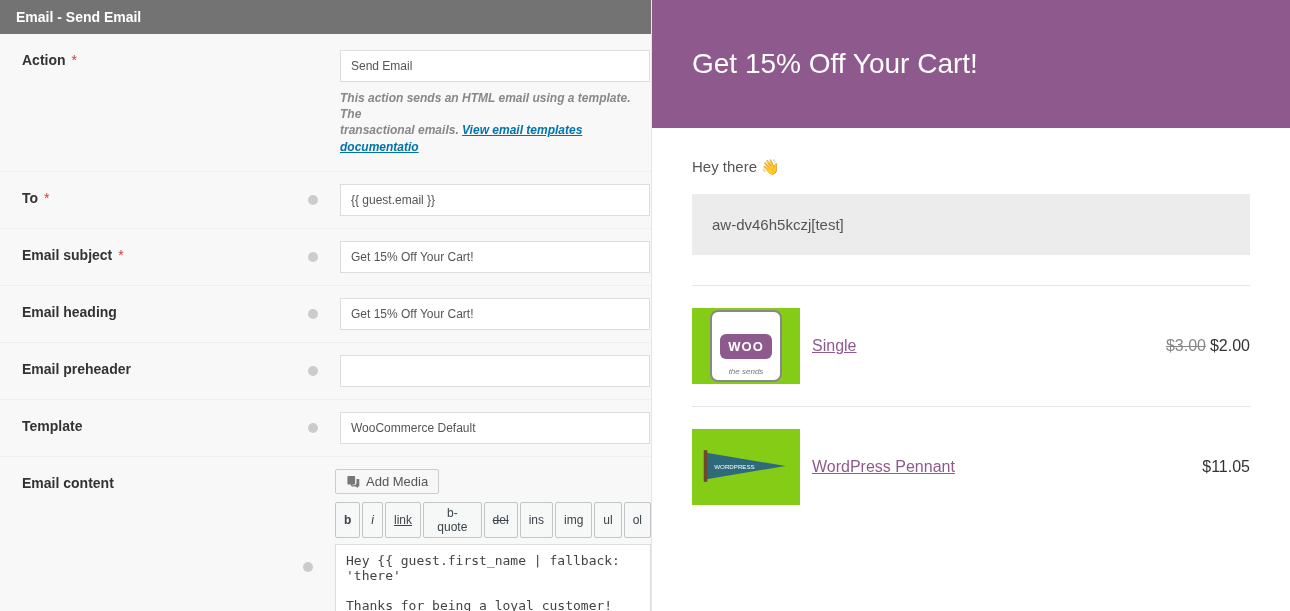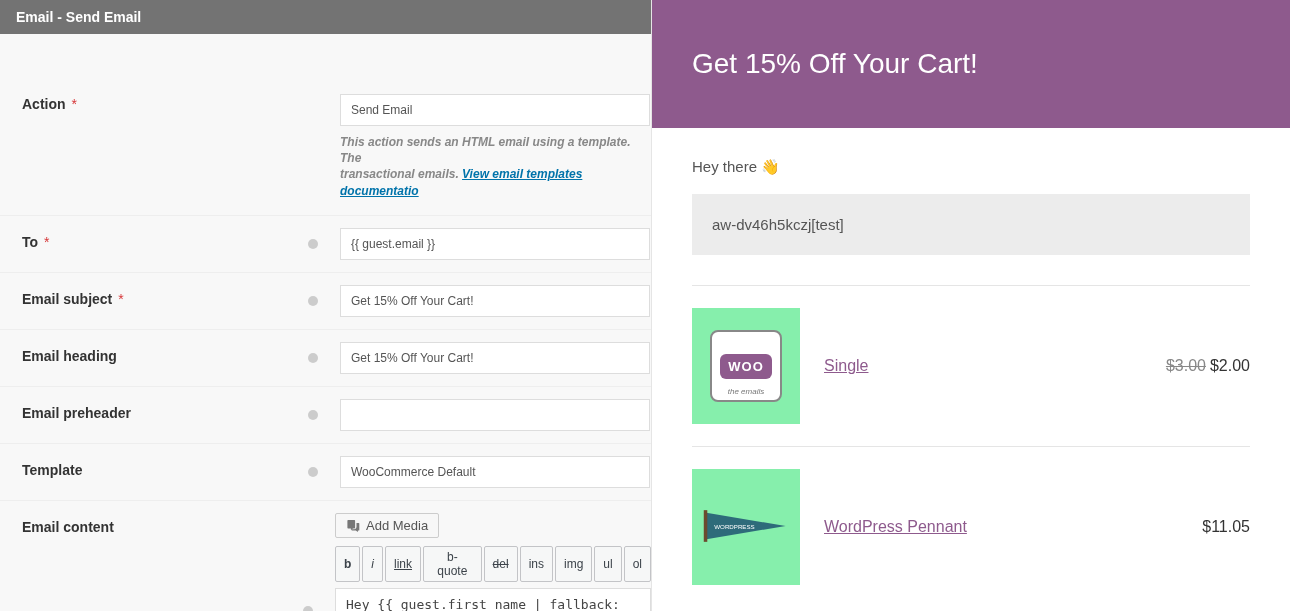--- a/index.html
+++ b/index.html
@@ -2,21 +2,21 @@
 <html><head>
 <meta charset="utf-8">
 <style>
   * { box-sizing: border-box; margin: 0; padding: 0; }
   html, body { width: 1290px; height: 611px; font-family: -apple-system, "Helvetica Neue", Arial, sans-serif; font-size: 14px; color: #444; background:#fff; }
   .app { display: flex; height: 100%; }
 
   
   .left { width: 652px; background: #f8f8f8; border-right: 1px solid #e5e5e5; display:flex; flex-direction:column; }
   .panel-header { background: #737373; color: #fff; padding: 9px 16px; font-weight: 600; font-size: 14px; }
-  .rows { flex:1; overflow:hidden;margin-top:44px; }
+  .rows { flex:1; overflow:hidden; }
   .row { display: flex; border-bottom: 1px solid #eee; background:#f8f8f8; }
   .row-label { width: 340px; padding: 18px 16px 18px 22px; position: relative; }
   .row-label .lbl { font-weight: 600; color:#333; }
   .row-label .req { color: #d63638; margin-left: 2px; }
   .row-label .dot {
     position: absolute; right: 22px; top: 50%; transform: translateY(-50%);
     width: 10px; height: 10px; border-radius: 50%; background: #ccc;
   }
   .row-content { flex: 1; padding: 12px 0 12px 0; }
   .row-content .txt {
@@ -51,22 +51,22 @@
   
   .right { flex:1; background:#fff; }
   .preview-header { background:#8e5a8d; color:#fff; padding: 48px 40px; }
   .preview-header h1 { font-size: 28px; font-weight: 400; }
   .preview-body { padding: 30px 40px 0 40px; color:#555; }
   .preview-body p { margin-bottom: 18px; font-size: 15px; }
   .coupon-box { background:#ececec; padding: 22px 20px; font-size:15px; color:#555; margin-bottom: 30px; margin-top:4px; }
 
   .prod-row { display:flex; align-items:center; border-top:1px solid #e5e5e5; padding:22px 0; }
   .prod-img {
-    width: 108px; height: 116px; background:#86efac; display:flex; align-items:center; justify-content:center;
-    margin-right: 24px; flex-shrink:0;
+    width: 108px; height: 76px; background:#84cc16; display:flex; align-items:center; justify-content:center;
+    margin-right: 12px; flex-shrink:0;
   }
   .prod-name { flex:1; }
   .prod-name a { color:#8e5a8d; font-size:16px; }
   .prod-price { font-size:16px; color:#333; }
   .prod-price del { color:#888; margin-right:4px; }
 
   
   .thumb-woo { width:72px; height:72px; border:2px solid #888; border-radius:8px; background:#fff; position:relative; display:flex; align-items:center; justify-content:center; }
   .thumb-woo .bubble { background:#8e5a8d; color:#fff; font-weight:700; font-size:13px; padding:5px 8px; border-radius:6px; letter-spacing:1px; }
   .thumb-woo .sub { position:absolute; bottom:4px; font-size:8px; color:#777; font-style:italic; }
@@ -190,21 +190,21 @@
       <h1>Get 15% Off Your Cart!</h1>
     </div>
     <div class="preview-body">
       <p>Hey there 👋</p>
       <div class="coupon-box">aw-dv46h5kczj[test]</div>
 
       <div class="prod-row">
         <div class="prod-img">
           <div class="thumb-woo">
             <span class="bubble">WOO</span>
-            <span class="sub">the emails</span>
+            <span class="sub">the sends</span>
           </div>
         </div>
         <div class="prod-name"><a href="#">Single</a></div>
         <div class="prod-price">
           <del>$3.00</del><span>$2.00</span>
         </div>
       </div>
 
       <div class="prod-row">
         <div class="prod-img">

